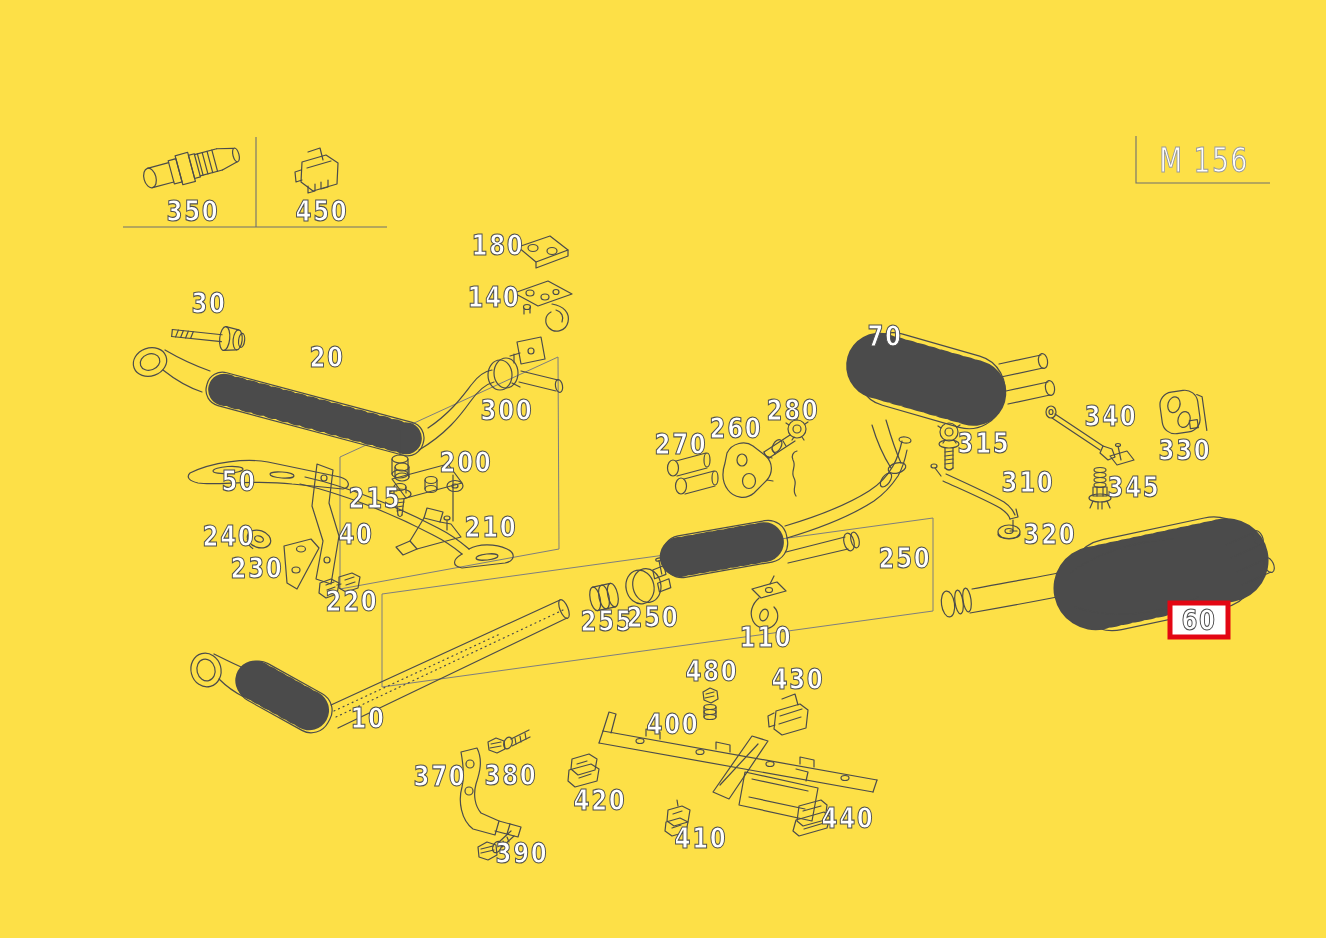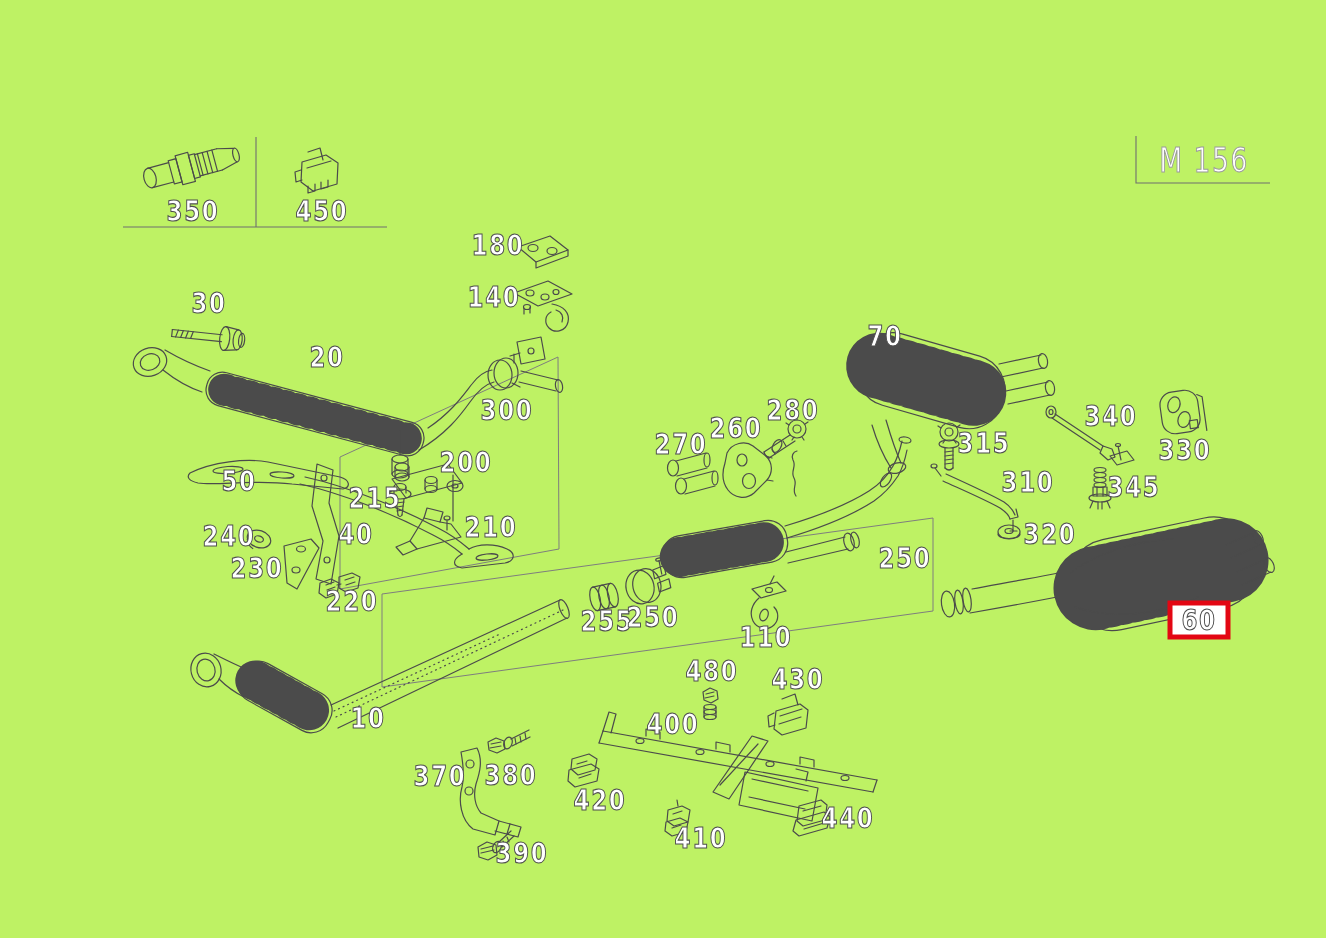--- a/index.html
+++ b/index.html
@@ -1,16 +1,16 @@
 <!DOCTYPE html>
 <html><head>
 <meta charset="utf-8">
 <style>
   html,body{margin:0;padding:0;background:#ffffff;}
-  .stage{position:relative;width:1326px;height:938px;background:#bef264;overflow:hidden;
+  .stage{position:relative;width:1326px;height:938px;background:#fde047;overflow:hidden;
          font-family:"DejaVu Sans",sans-serif;}
   svg{position:absolute;left:0;top:0;}
   
   .lines, .lines *{stroke:#4b4b4b;fill:none;stroke-width:1.2;stroke-linecap:round;stroke-linejoin:round;}
   .frames, .frames *{stroke:#6f6f6f;fill:none;stroke-width:1.1;}
   .boxes, .boxes *{stroke:#7e7e7e;fill:none;stroke-width:1;}
   text.callout{font-family:"DejaVu Sans",sans-serif;font-weight:bold;font-size:28px;
                fill:#ffffff;stroke:#4f4f4f;stroke-width:1.15px;letter-spacing:2px;}
   text.model-text{font-family:"DejaVu Sans",sans-serif;font-size:34px;letter-spacing:2px;
                fill:#ffffff;stroke:#9a9a9a;stroke-width:1.1px;}

